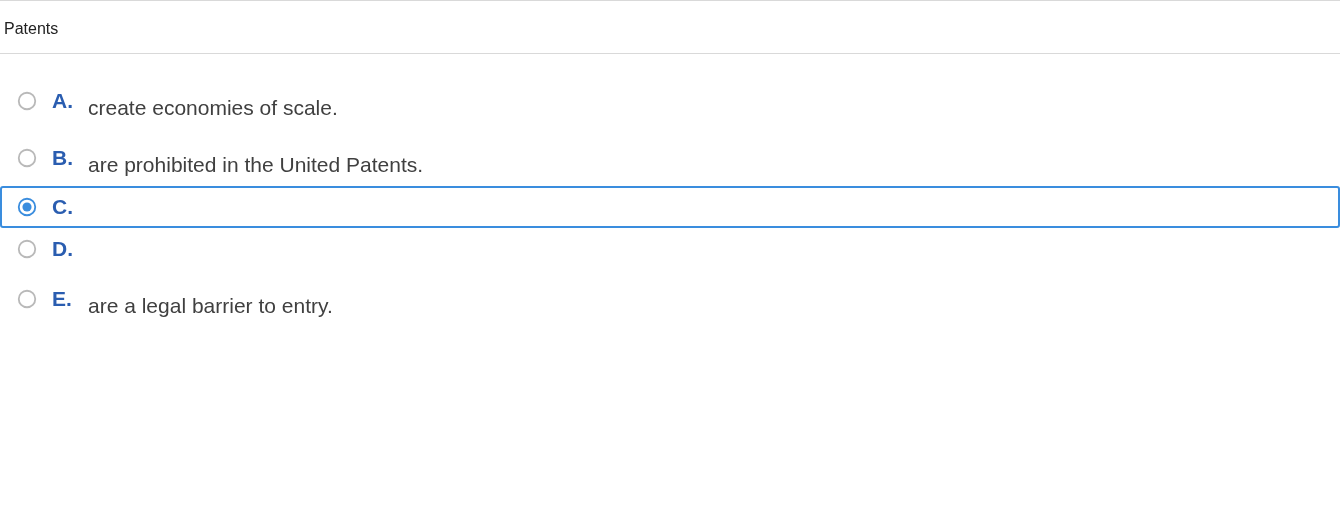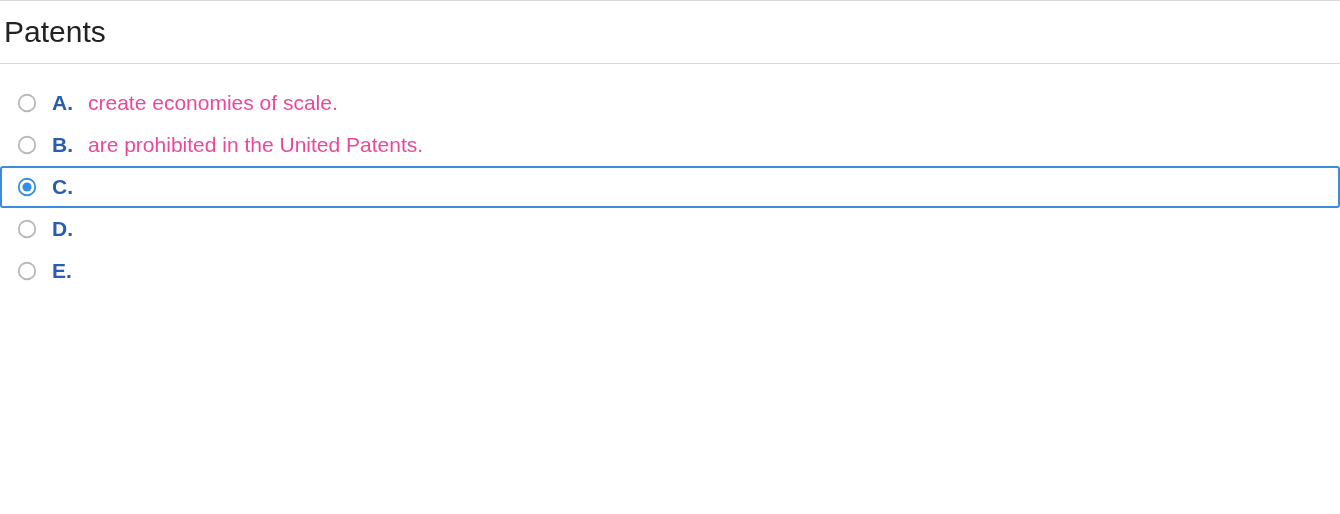--- a/index.html
+++ b/index.html
@@ -13,21 +13,21 @@
   }
   .hr {
     border: none;
     border-top: 1px solid #d9d9d9;
     margin: 0;
   }
   .question-header {
     padding: 14px 4px 14px 4px;
   }
   .question-text {
-    font-size: 30px;
+    font-size: 16px;
     color: #222;
   }
   .options {
     padding: 18px 0 0 0;
   }
   .option-row {
     display: flex;
     align-items: center;
     box-sizing: border-box;
     padding: 7px 0 7px 14px;
@@ -58,22 +58,23 @@
   .radio circle.inner {
     fill: #3a8dde;
   }
   .letter {
     font-weight: bold;
     color: #2a5db0;
     margin-left: 14px;
     min-width: 26px;
   }
   .answer {
-    color: #ec4899;
+    color: #404040;
     margin-left: 10px;
+    margin-top: 15px;
   }
 </style>
 </head>
 <body>
 
 <hr class="hr">
 
 <div class="question-header">
   <span class="question-text">Patents</span>
 </div>
@@ -111,15 +112,16 @@
       <circle class="empty" cx="12" cy="12" r="9"></circle>
     </svg>
     <span class="letter">D.</span>
   </div>
 
   <div class="option-row">
     <svg class="radio" viewBox="0 0 24 24">
       <circle class="empty" cx="12" cy="12" r="9"></circle>
     </svg>
     <span class="letter">E.</span>
+    <span class="answer">are a legal barrier to entry.</span>
   </div>
 
 </div>
 
 </body></html>

